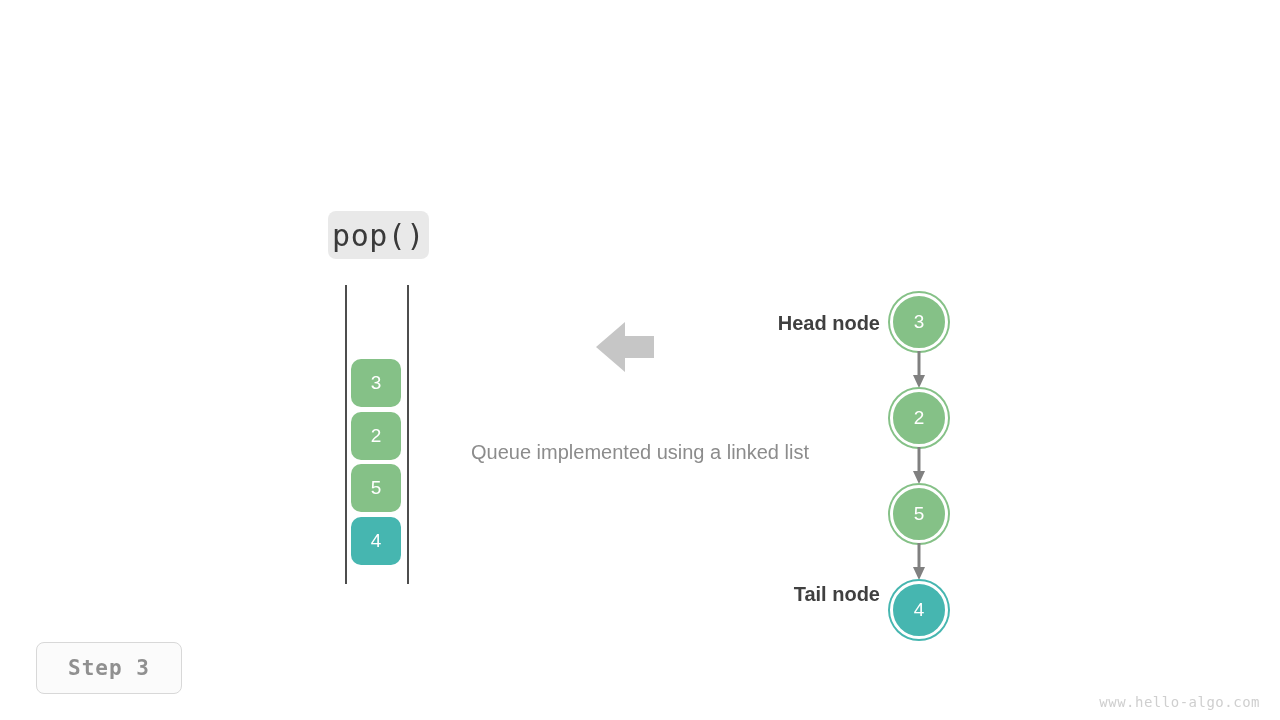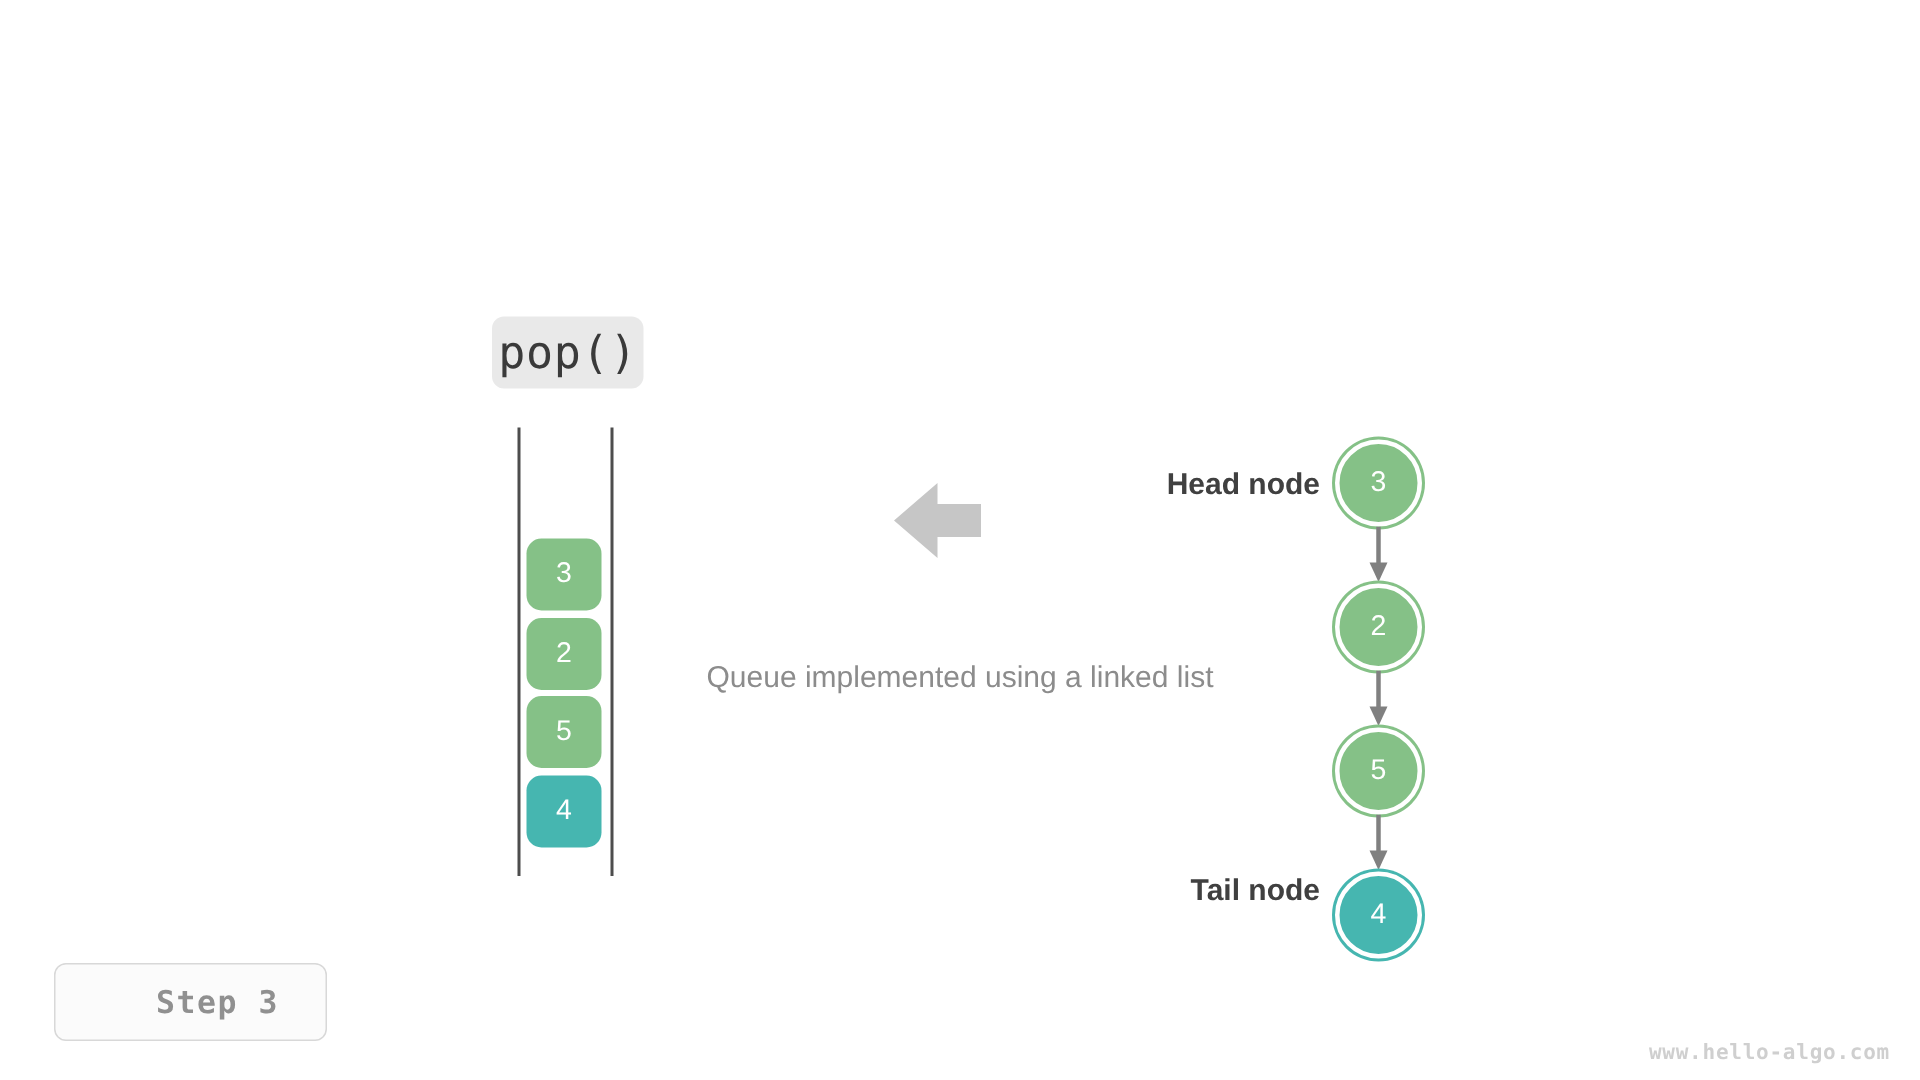--- a/index.html
+++ b/index.html
@@ -167,33 +167,31 @@
     border: 1px solid #d8d8d8;
     border-radius: 8px;
     display: flex;
     align-items: center;
     justify-content: center;
     font-family: "DejaVu Sans Mono", monospace;
     font-size: 21px;
     font-weight: bold;
     color: #909090;
     letter-spacing: 1px;
-    padding-left: 36px;
   }
 
   
   .watermark {
     position: absolute;
     right: 20px;
     bottom: 10px;
     font-family: "DejaVu Sans Mono", monospace;
     font-size: 14px;
     color: #cfcfcf;
     letter-spacing: 0.5px;
-    font-weight: bold;
   }
 </style>
 </head>
 <body>
 
 <div class="canvas">
 
   <div class="op-chip">pop()</div>
 
 

